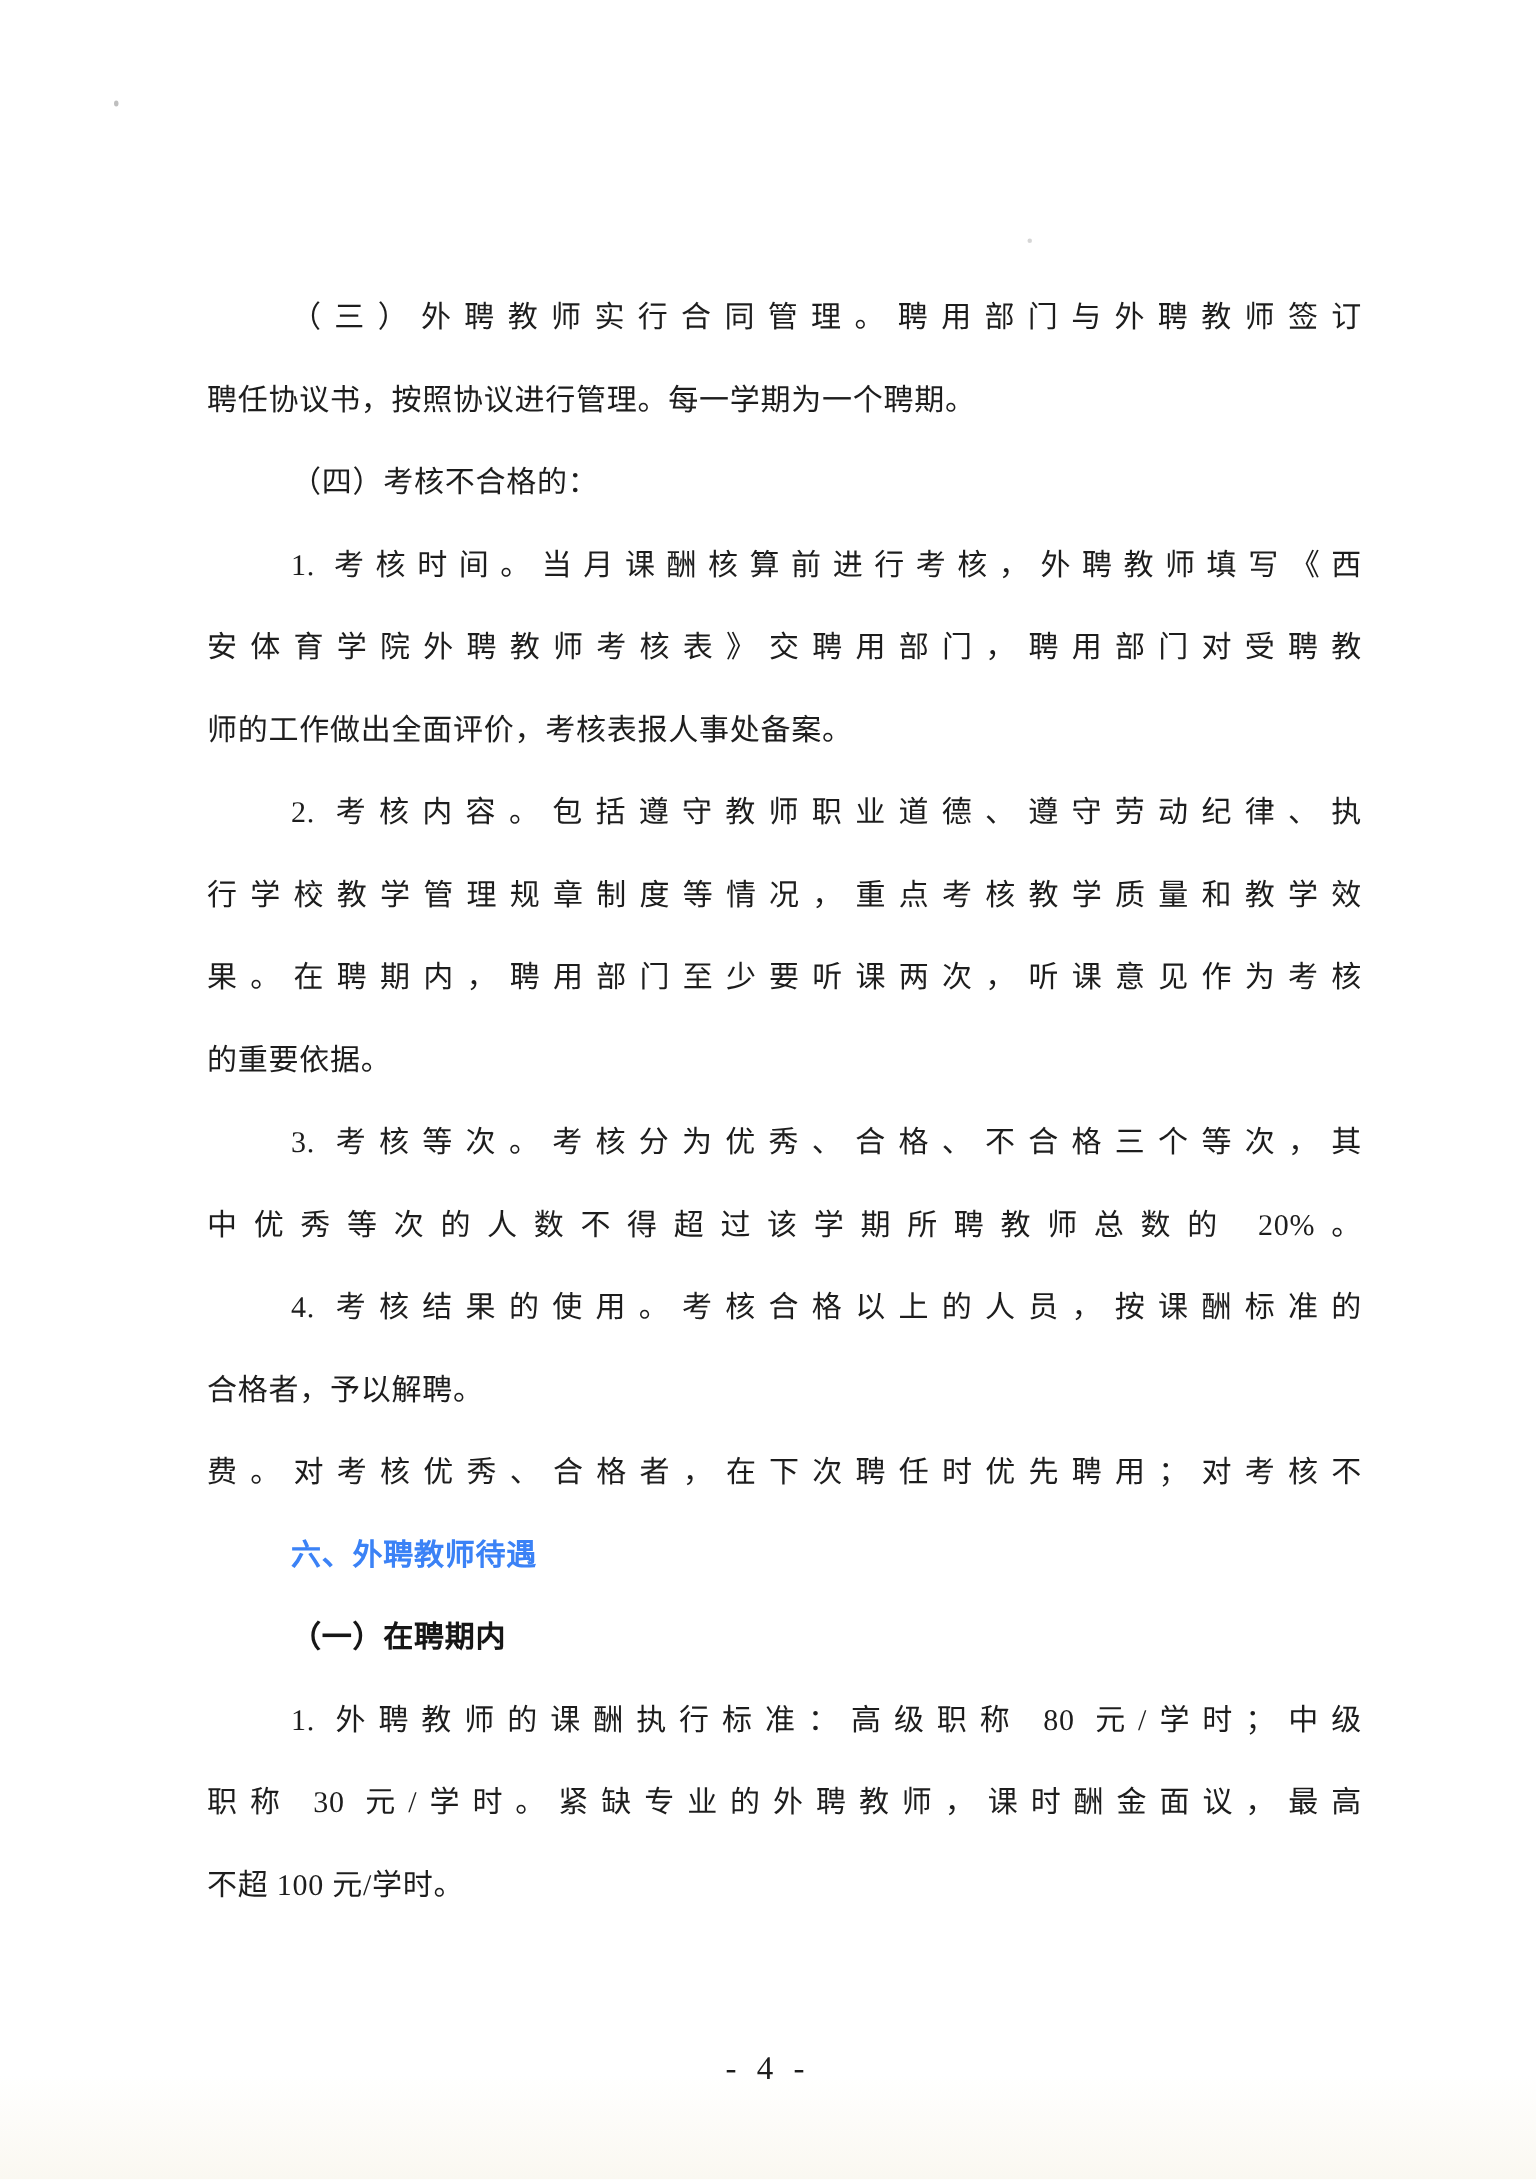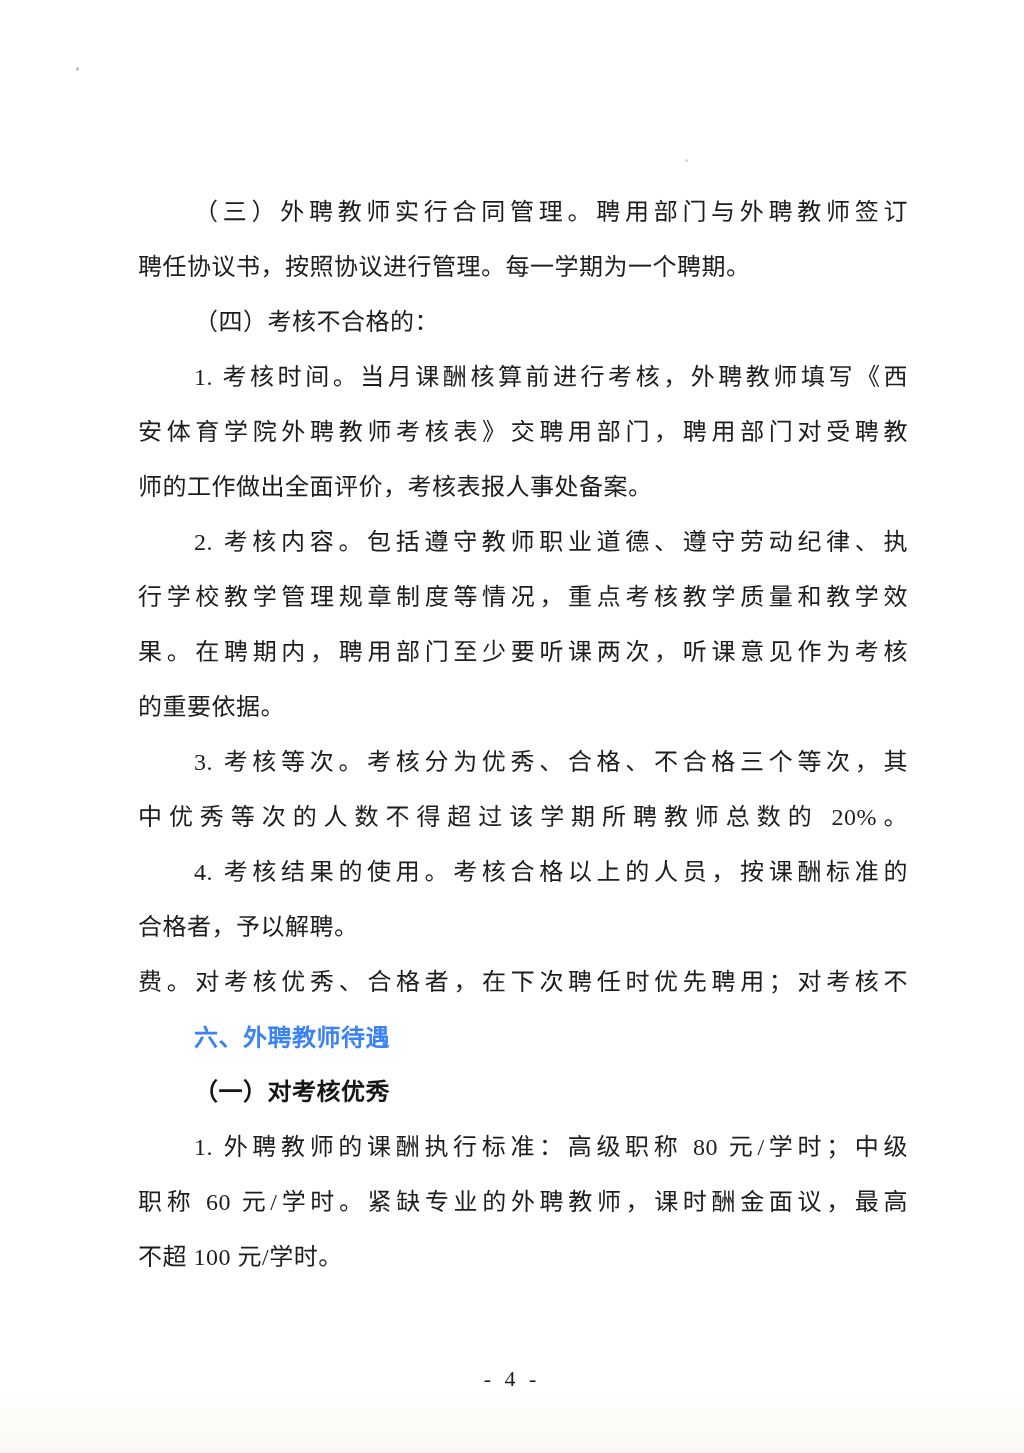--- a/index.html
+++ b/index.html
@@ -24,21 +24,21 @@
   }
   .doc-body {
     position: absolute;
     top: 185px;
     left: 138px;
     width: 770px;
   }
   .line {
     height: 55px;
     line-height: 55px;
-    font-size: 24px;
+    font-size: 20px;
     color: #1d1d1d;
     white-space: nowrap;
     letter-spacing: 0.5px;
   }
   .line.justify {
     text-align: justify;
     text-align-last: justify;
     text-justify: inter-character;
   }
   .line.indent {
@@ -90,22 +90,22 @@
       <div class="line body indent justify">2. 考核内容。包括遵守教师职业道德、遵守劳动纪律、执</div>
       <div class="line body justify">行学校教学管理规章制度等情况，重点考核教学质量和教学效</div>
       <div class="line body justify">果。在聘期内，聘用部门至少要听课两次，听课意见作为考核</div>
       <div class="line body">的重要依据。</div>
       <div class="line body indent justify">3. 考核等次。考核分为优秀、合格、不合格三个等次，其</div>
       <div class="line body justify">中优秀等次的人数不得超过该学期所聘教师总数的 20%。</div>
       <div class="line body indent justify">4. 考核结果的使用。考核合格以上的人员，按课酬标准的</div>
       <div class="line body">合格者，予以解聘。</div>
       <div class="line body justify">费。对考核优秀、合格者，在下次聘任时优先聘用；对考核不</div>
       <div class="line heading-hei indent">六、外聘教师待遇</div>
-      <div class="line heading-kai indent">（一）对考核优秀</div>
+      <div class="line heading-kai indent">（一）在聘期内</div>
       <div class="line body indent justify">1. 外聘教师的课酬执行标准：高级职称 80 元/学时；中级</div>
-      <div class="line body justify">职称 60 元/学时。紧缺专业的外聘教师，课时酬金面议，最高</div>
+      <div class="line body justify">职称 30 元/学时。紧缺专业的外聘教师，课时酬金面议，最高</div>
       <div class="line body">不超 100 元/学时。</div>
     </div>
 
   <div class="page-number">- 4 -</div>
 
   <div class="scan-tint"></div>
 </div>
 
 </body></html>

